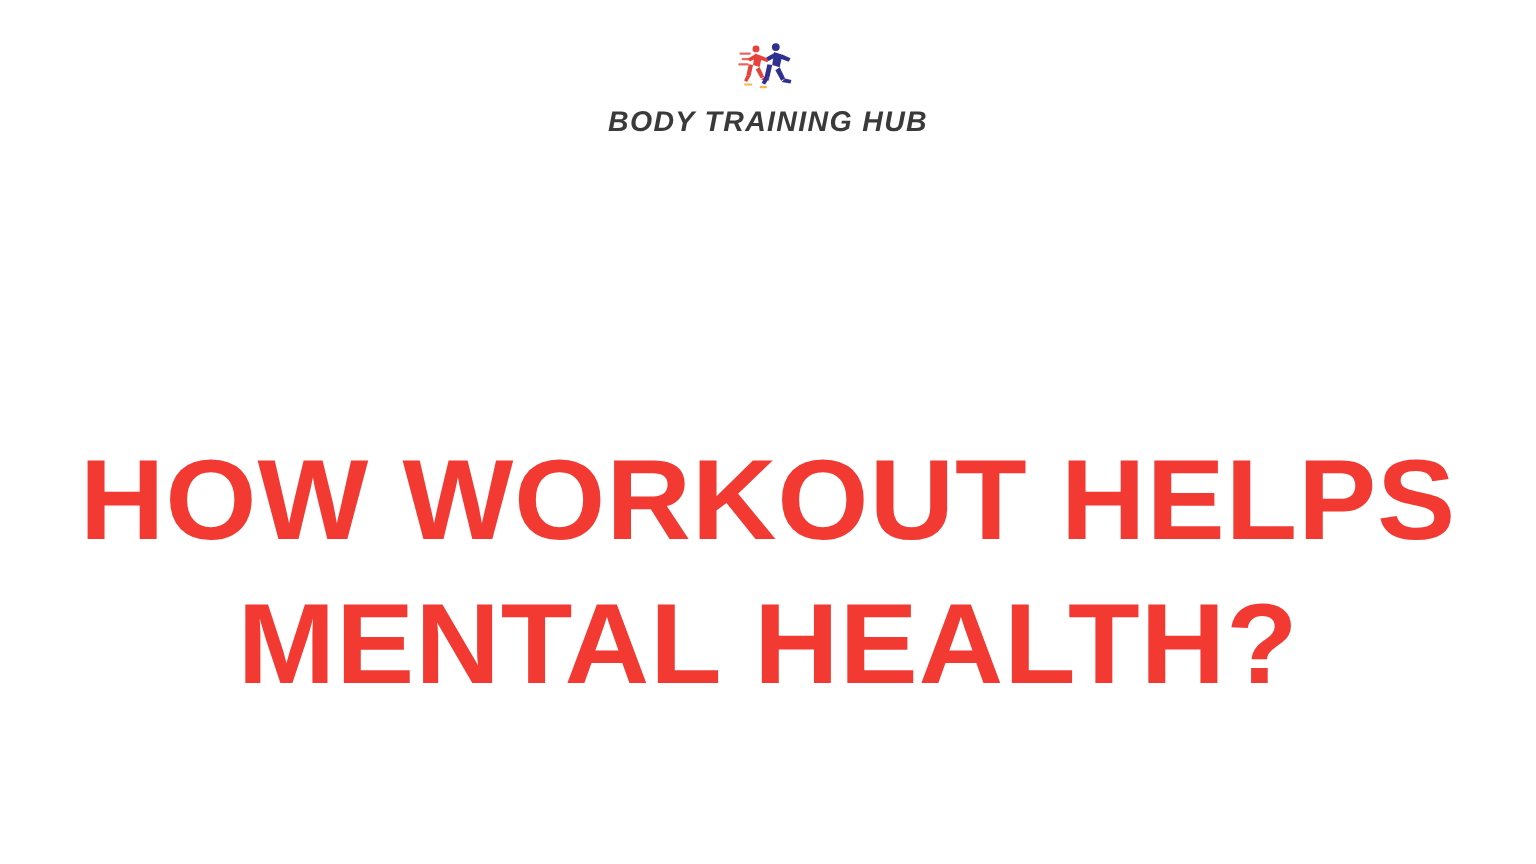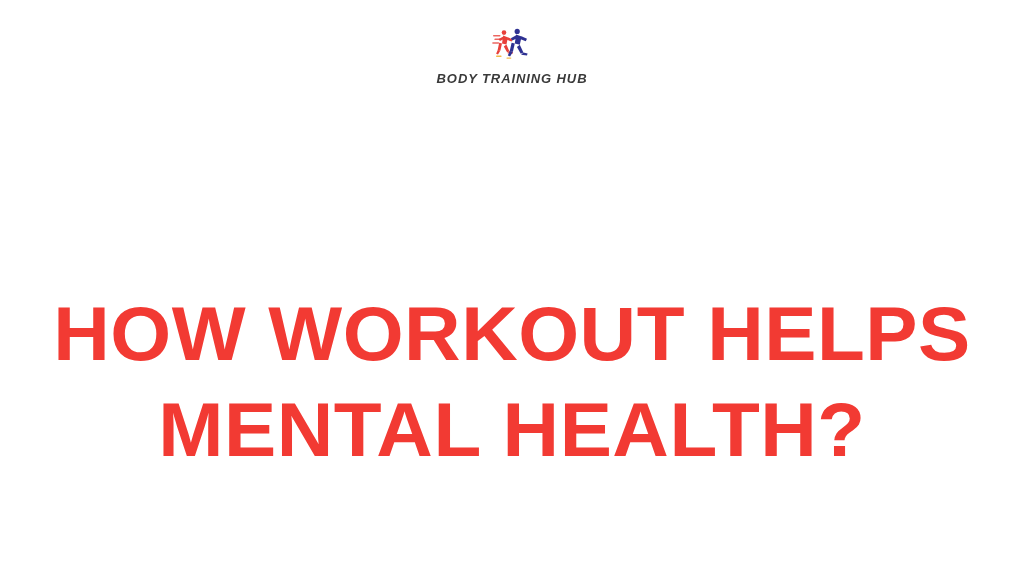--- a/index.html
+++ b/index.html
@@ -38,21 +38,21 @@
     height: 38px;
     display: block;
     line-height: 0;
   }
 
   .brand-name {
     margin-top: 7px;
     font-family: "Liberation Sans", sans-serif;
     font-style: italic;
     font-weight: bold;
-    font-size: 13px;
+    font-size: 19px;
     letter-spacing: 0.9px;
     color: #3a3a3a;
     white-space: nowrap;
   }
 
   
   .headline {
     position: absolute;
     top: 238px;
     left: 0;

